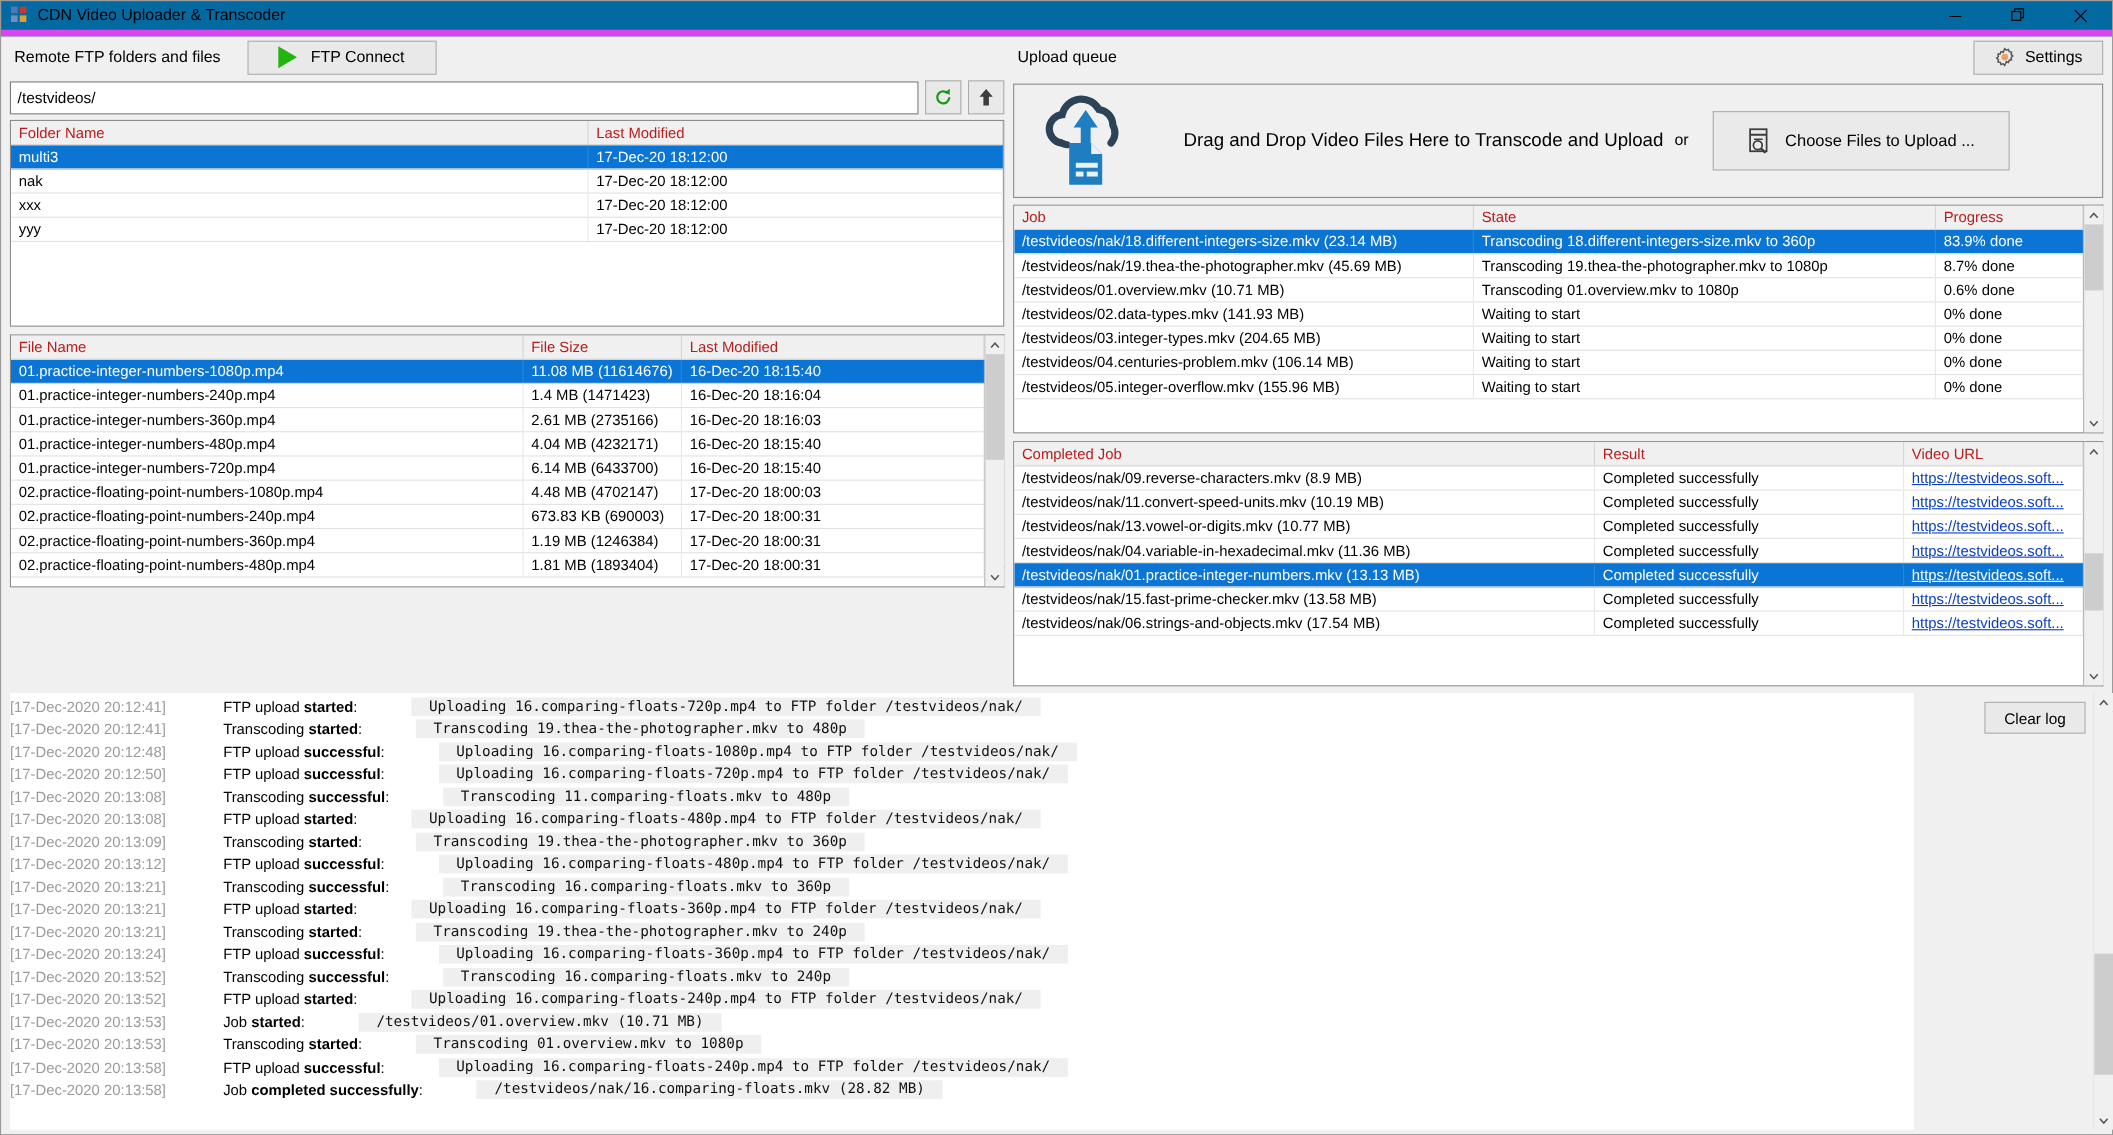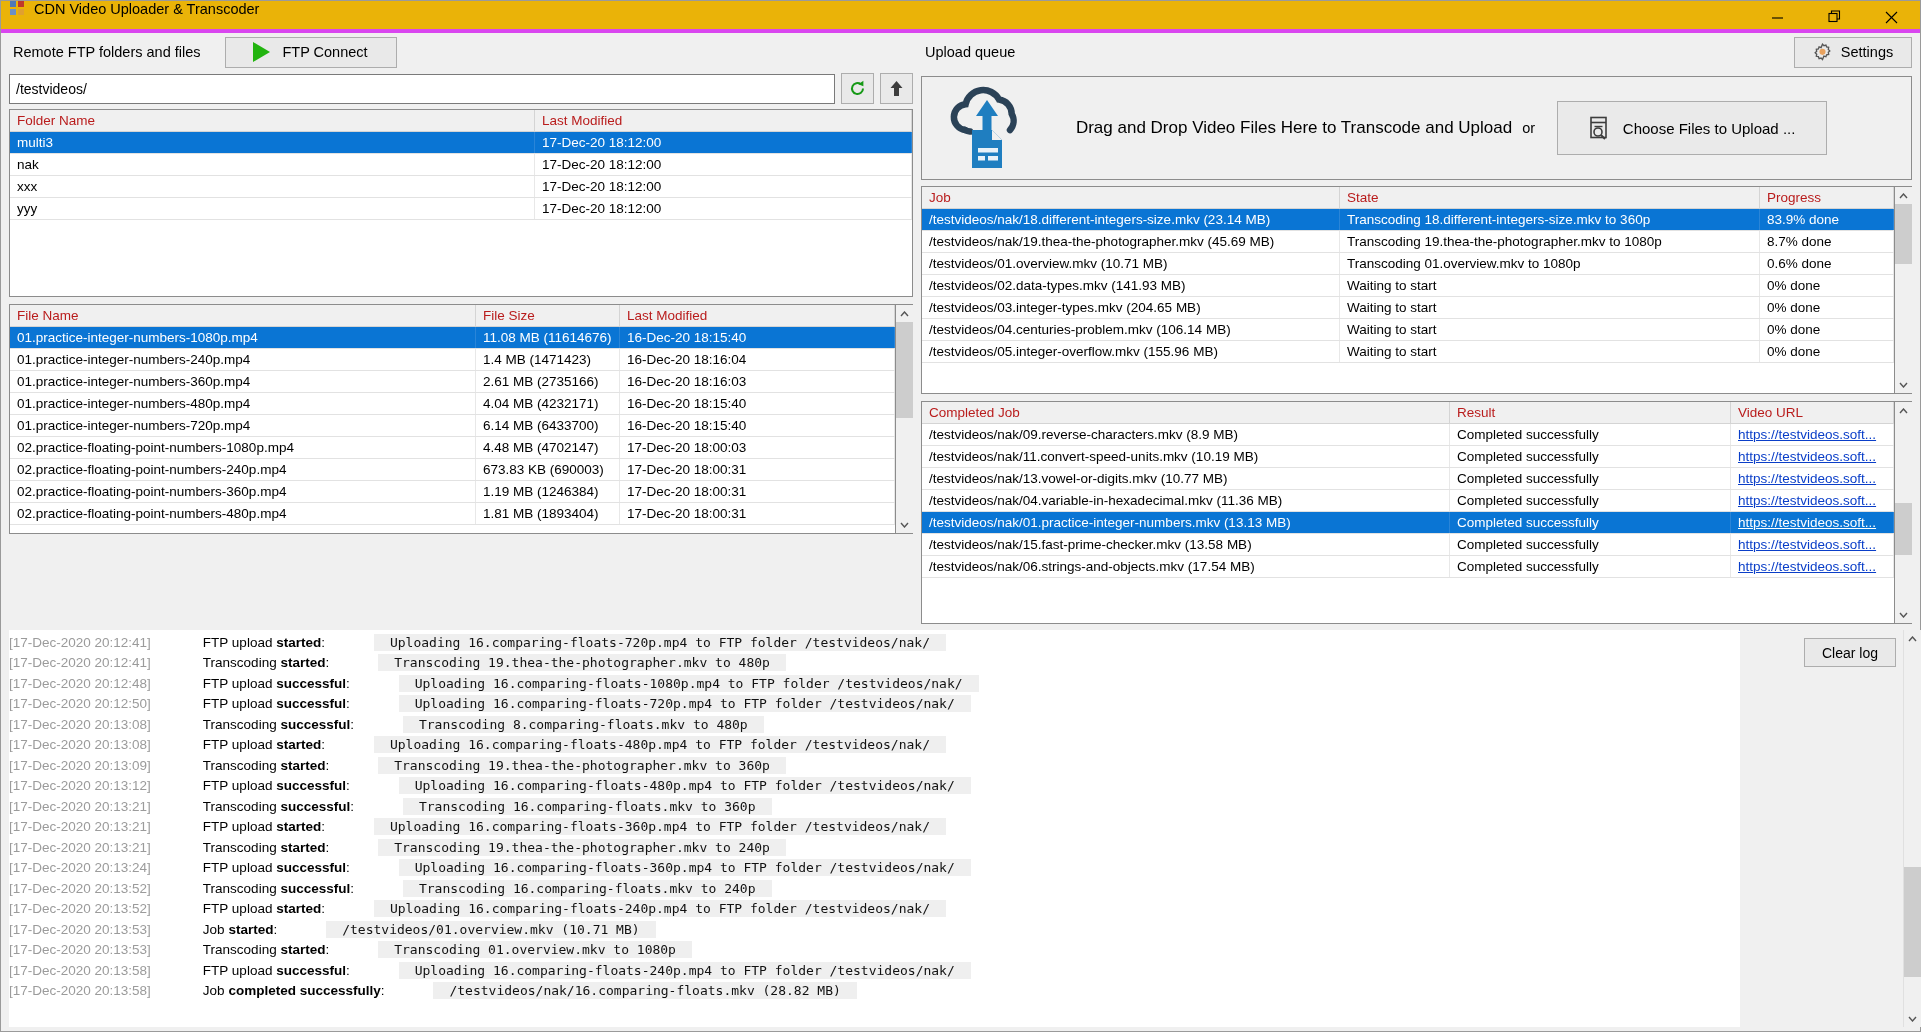--- a/index.html
+++ b/index.html
@@ -3,22 +3,22 @@
 <meta charset="utf-8">
 <style>
   html,body{margin:0;padding:0;background:#fff;}
   body{width:1921px;height:1032px;font-family:"Liberation Sans",sans-serif;overflow:hidden;}
   *{box-sizing:border-box;}
 
   .window{width:1921px;height:1032px;background:#f0f0f0;display:flex;flex-direction:column;
           border:1px solid #9a9a9a;}
 
   
-  .titlebar{height:32px;background:#eab308;display:flex;flex:0 0 32px;
-            border-bottom:4px solid #d946ef;}
+  .titlebar{height:32px;background:#0369a1;display:flex;align-items:center;flex:0 0 32px;
+            border-bottom:6px solid #d946ef;}
   .title-icon{width:16px;height:16px;margin-left:9px;margin-right:8px;position:relative;flex:0 0 16px;}
   .title-icon .q{position:absolute;width:6px;height:6px;}
   .title-icon .q1{left:0;top:0;background:#4f79b5;}
   .title-icon .q2{left:8px;top:0;background:#c0392b;}
   .title-icon .q3{left:0;top:8px;background:#6d8fc4;}
   .title-icon .q4{left:8px;top:8px;background:#e0a030;}
   .title-text{font-size:14.5px;color:#000;flex:1;}
   .wbtns{display:flex;height:32px;}
   .wbtn{width:57px;height:32px;display:flex;align-items:center;justify-content:center;}
   .wbtn svg{display:block;}
@@ -479,21 +479,21 @@
             <span class="msg">Uploading 16.comparing-floats-1080p.mp4 to FTP folder /testvideos/nak/</span>
           </div>
           <div class="logline">
             <span class="ts">[17-Dec-2020 20:12:50]</span>
             <span class="kind">FTP upload <b>successful</b>:</span>
             <span class="msg">Uploading 16.comparing-floats-720p.mp4 to FTP folder /testvideos/nak/</span>
           </div>
           <div class="logline">
             <span class="ts">[17-Dec-2020 20:13:08]</span>
             <span class="kind">Transcoding <b>successful</b>:</span>
-            <span class="msg">Transcoding 8.comparing-floats.mkv to 480p</span>
+            <span class="msg">Transcoding 11.comparing-floats.mkv to 480p</span>
           </div>
           <div class="logline">
             <span class="ts">[17-Dec-2020 20:13:08]</span>
             <span class="kind">FTP upload <b>started</b>:</span>
             <span class="msg">Uploading 16.comparing-floats-480p.mp4 to FTP folder /testvideos/nak/</span>
           </div>
           <div class="logline">
             <span class="ts">[17-Dec-2020 20:13:09]</span>
             <span class="kind">Transcoding <b>started</b>:</span>
             <span class="msg">Transcoding 19.thea-the-photographer.mkv to 360p</span>

